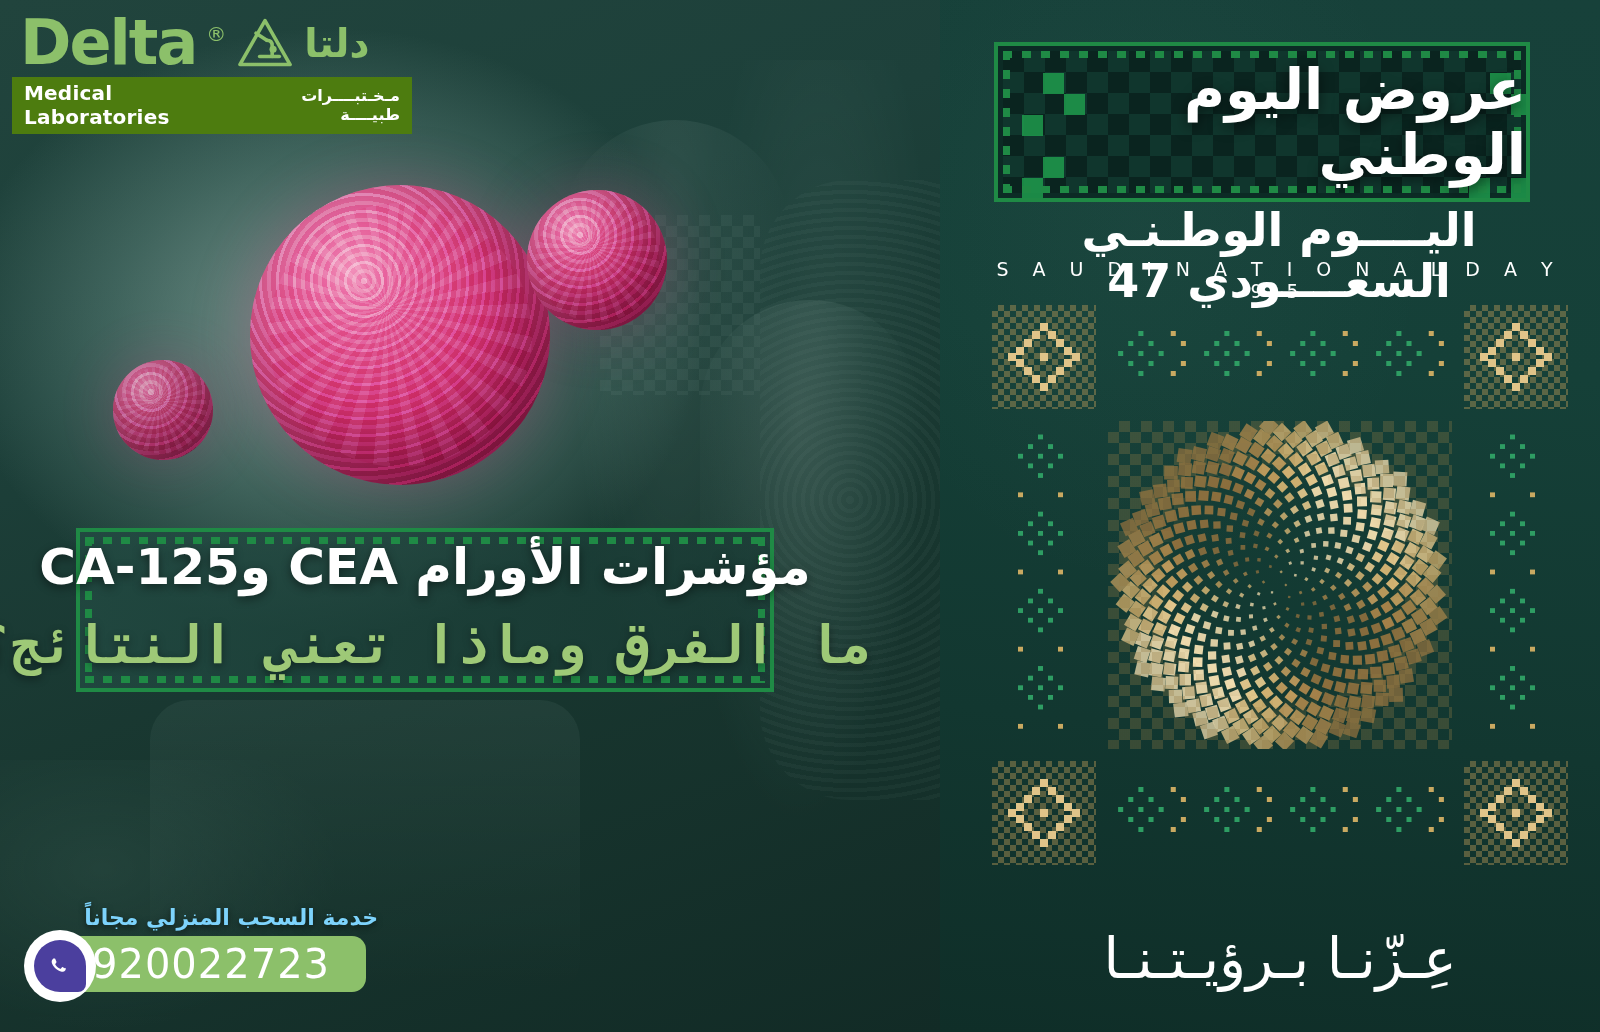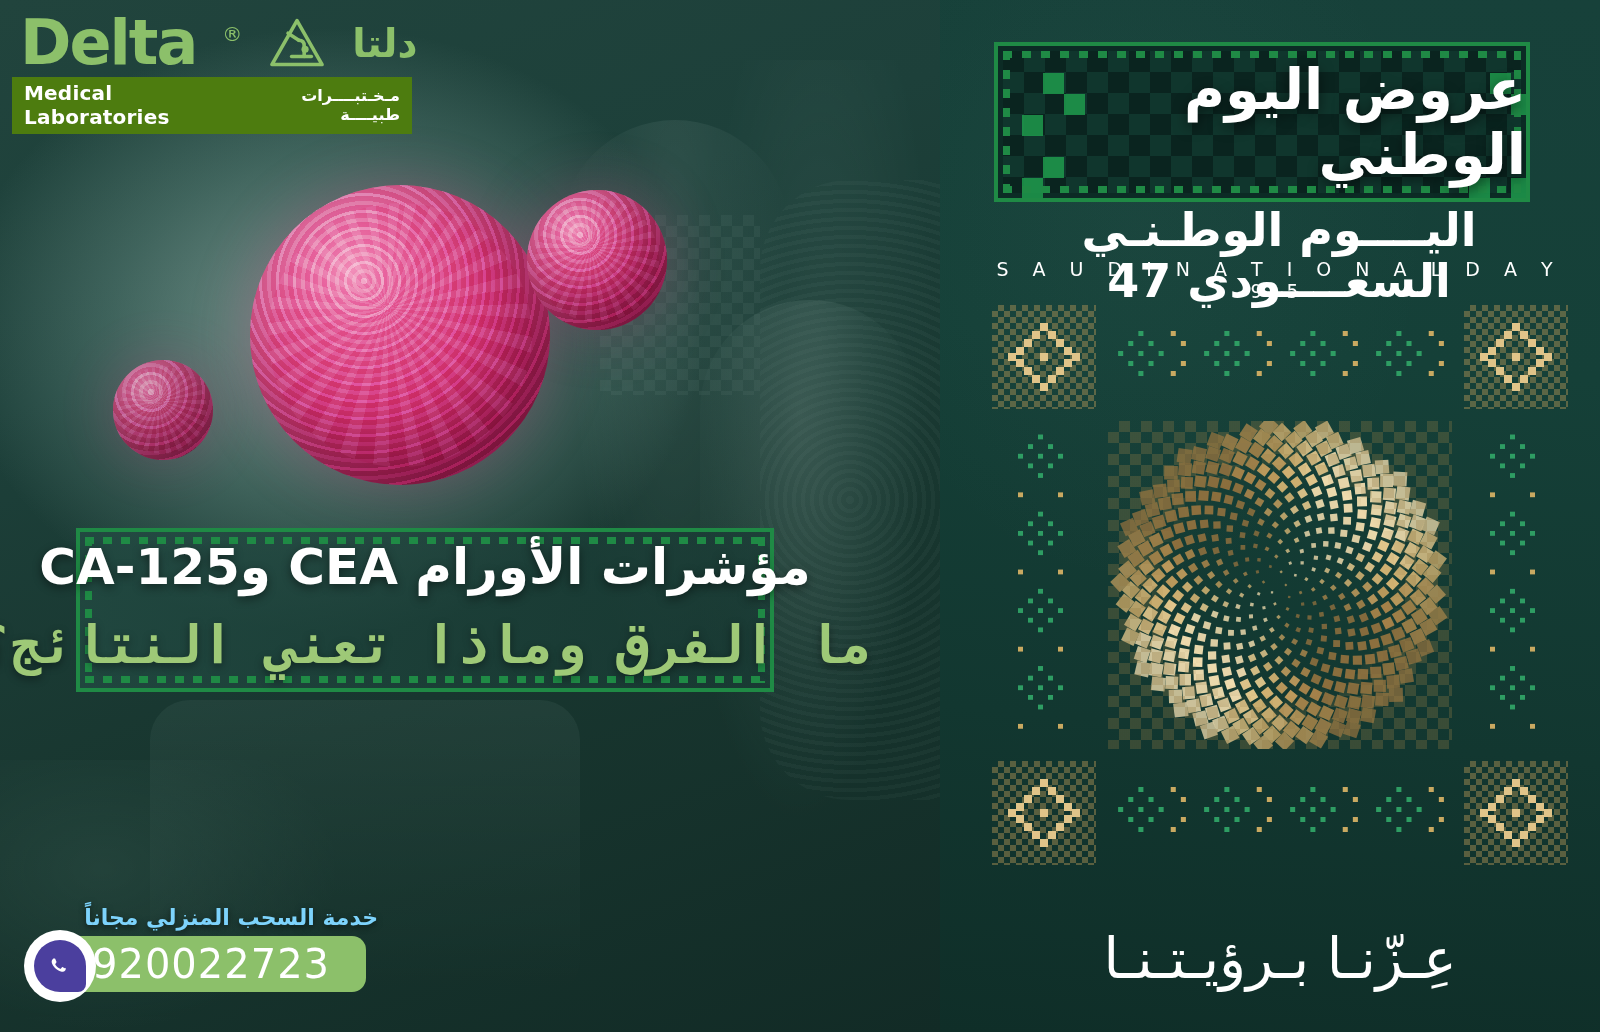--- a/index.html
+++ b/index.html
@@ -93,21 +93,21 @@
         rgba(255,235,245,.50) 0deg 6deg, rgba(120,20,60,.40) 6deg 13deg);
   }
   .cell-main { left:250px; top:185px; width:300px; height:300px; }
   .cell-two  { left:527px; top:190px; width:140px; height:140px; }
   .cell-three{ left:113px; top:360px; width:100px; height:100px; opacity:.92; }
 
   
   .logo { position:absolute; left:12px; top:14px; width:400px; z-index:30; }
   .logo-top {
     display:flex; align-items:center; justify-content:flex-start;
-    direction:ltr; gap:26px; padding:0 8px 2px 8px;
+    direction:ltr; gap:10px; padding:0 8px 2px 8px;
   }
   .logo-word {
     font-family:"DejaVu Sans","Liberation Sans",sans-serif;
     font-weight:bold; font-size:62px; line-height:.95;
     color:#8cc06a; letter-spacing:-2px;
   }
   .logo-reg { font-size:20px; color:#8cc06a; vertical-align:top; margin-top:-18px; }
   .logo-mark { width:58px; height:52px; flex:0 0 auto; }
   .logo-ar {
     font-family:"DejaVu Sans","Liberation Sans",sans-serif;

